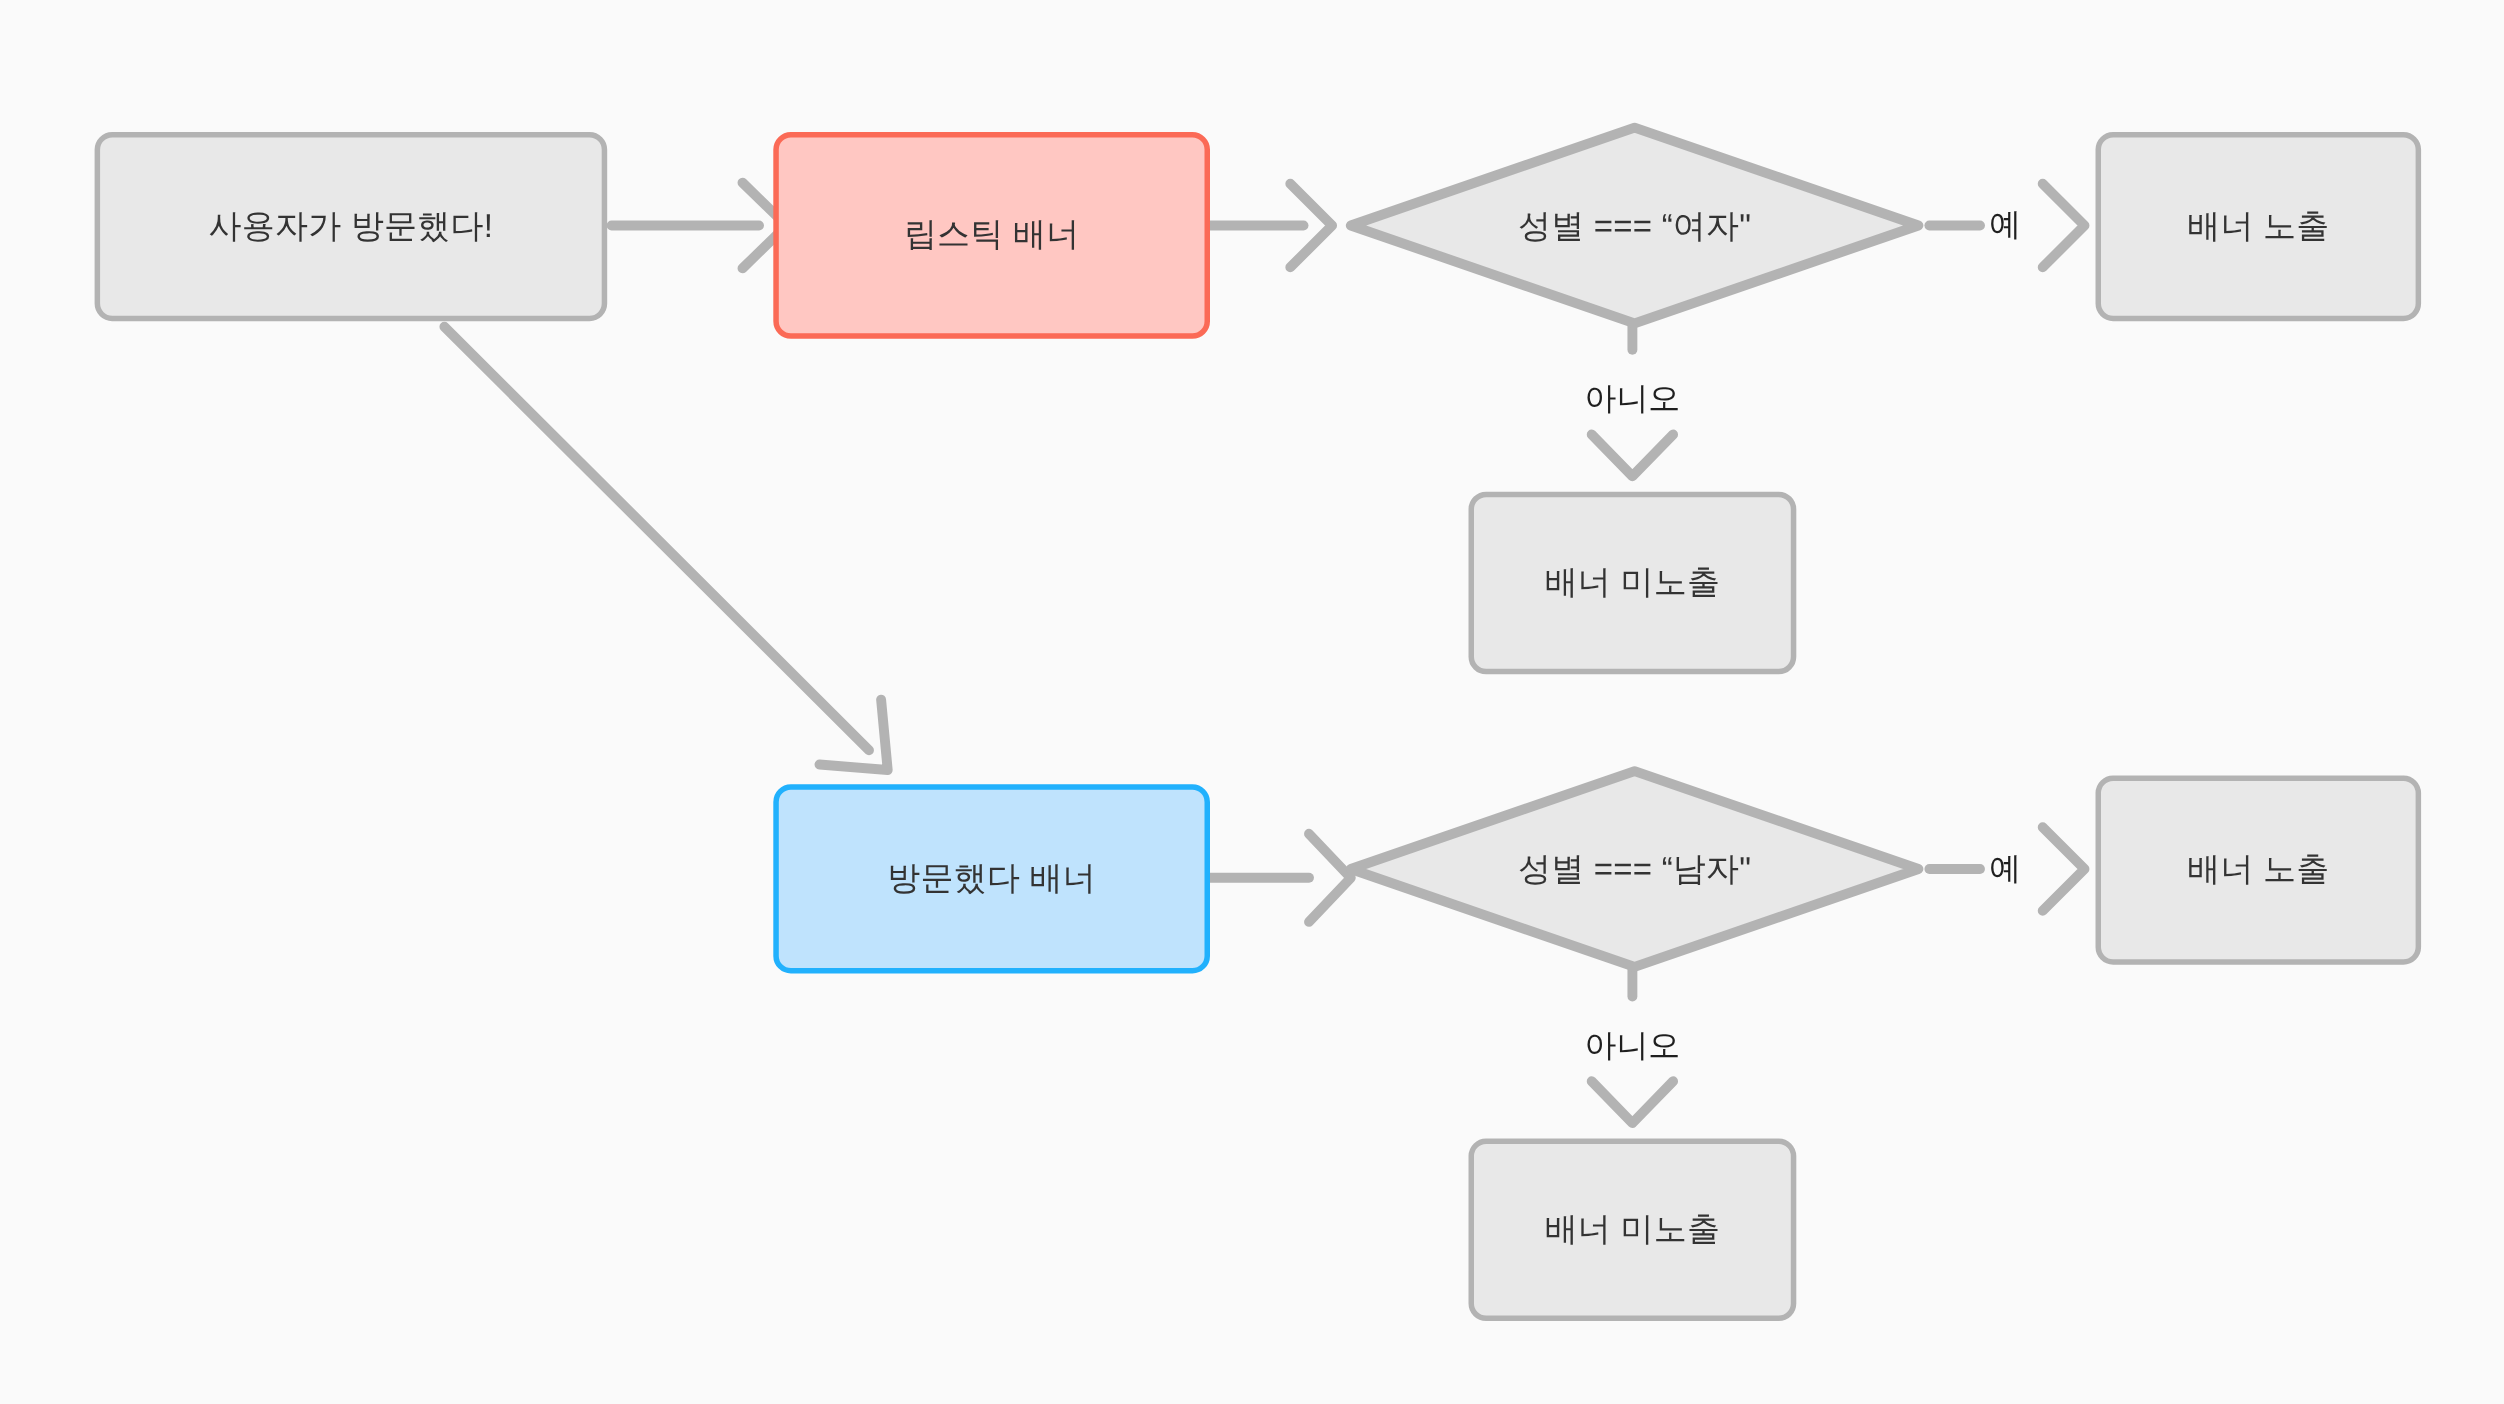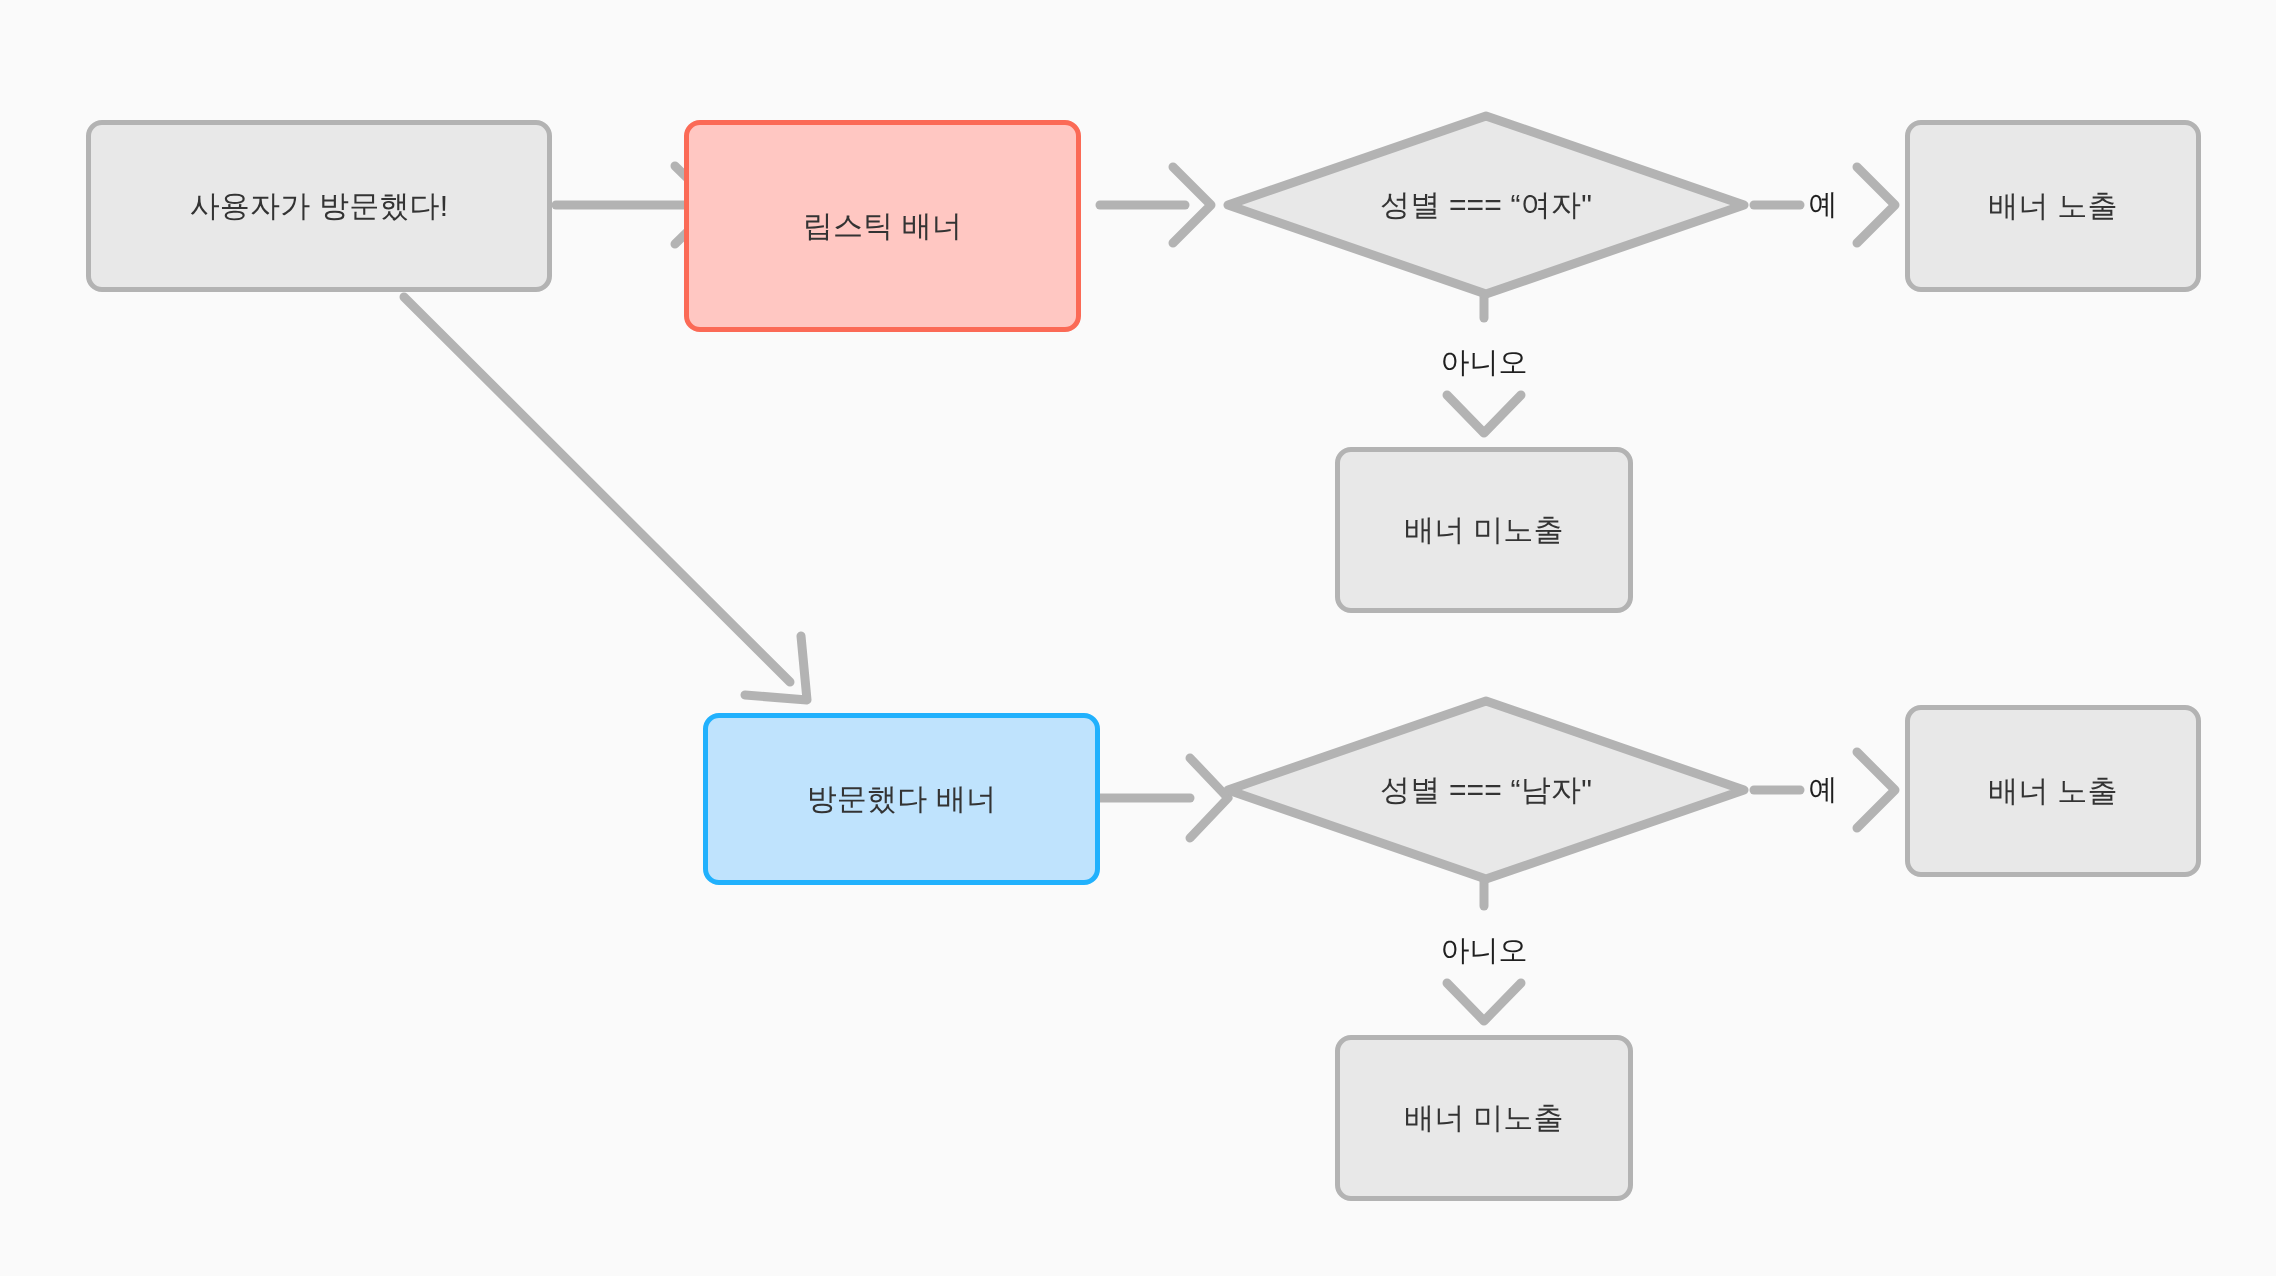--- a/index.html
+++ b/index.html
@@ -129,21 +129,21 @@
 
       <g>
         <line x1="1484" y1="876" x2="1484" y2="906"></line>
         <polyline points="1447,983 1484,1021 1521,983"></polyline>
       </g>
     </g>
   </svg>
 
   <div class="node gray" style="left:86px; top:120px; width:466px; height:172px;">사용자가 방문했다!</div>
 
-  <div class="node red" style="left:684px; top:120px; width:397px; height:212px;">립스틱 배너</div>
+  <div class="node red" style="left:703px; top:120px; width:397px; height:188px;">립스틱 배너</div>
 
   <div class="diamond-wrap" style="left:1222px; top:110px; width:528px; height:190px;">
     <svg width="528" height="190" viewBox="0 0 528 190">
       <path d="M 264 6 L 522 95 L 264 184 L 6 95 Z" fill="#e8e8e8" stroke="#b3b3b3" stroke-width="9" stroke-linejoin="round"></path>
     </svg>
     <div class="diamond-label">성별 === “여자"</div>
   </div>
 
   <div class="edge-label" style="left:1823px; top:205px;">예</div>
 

